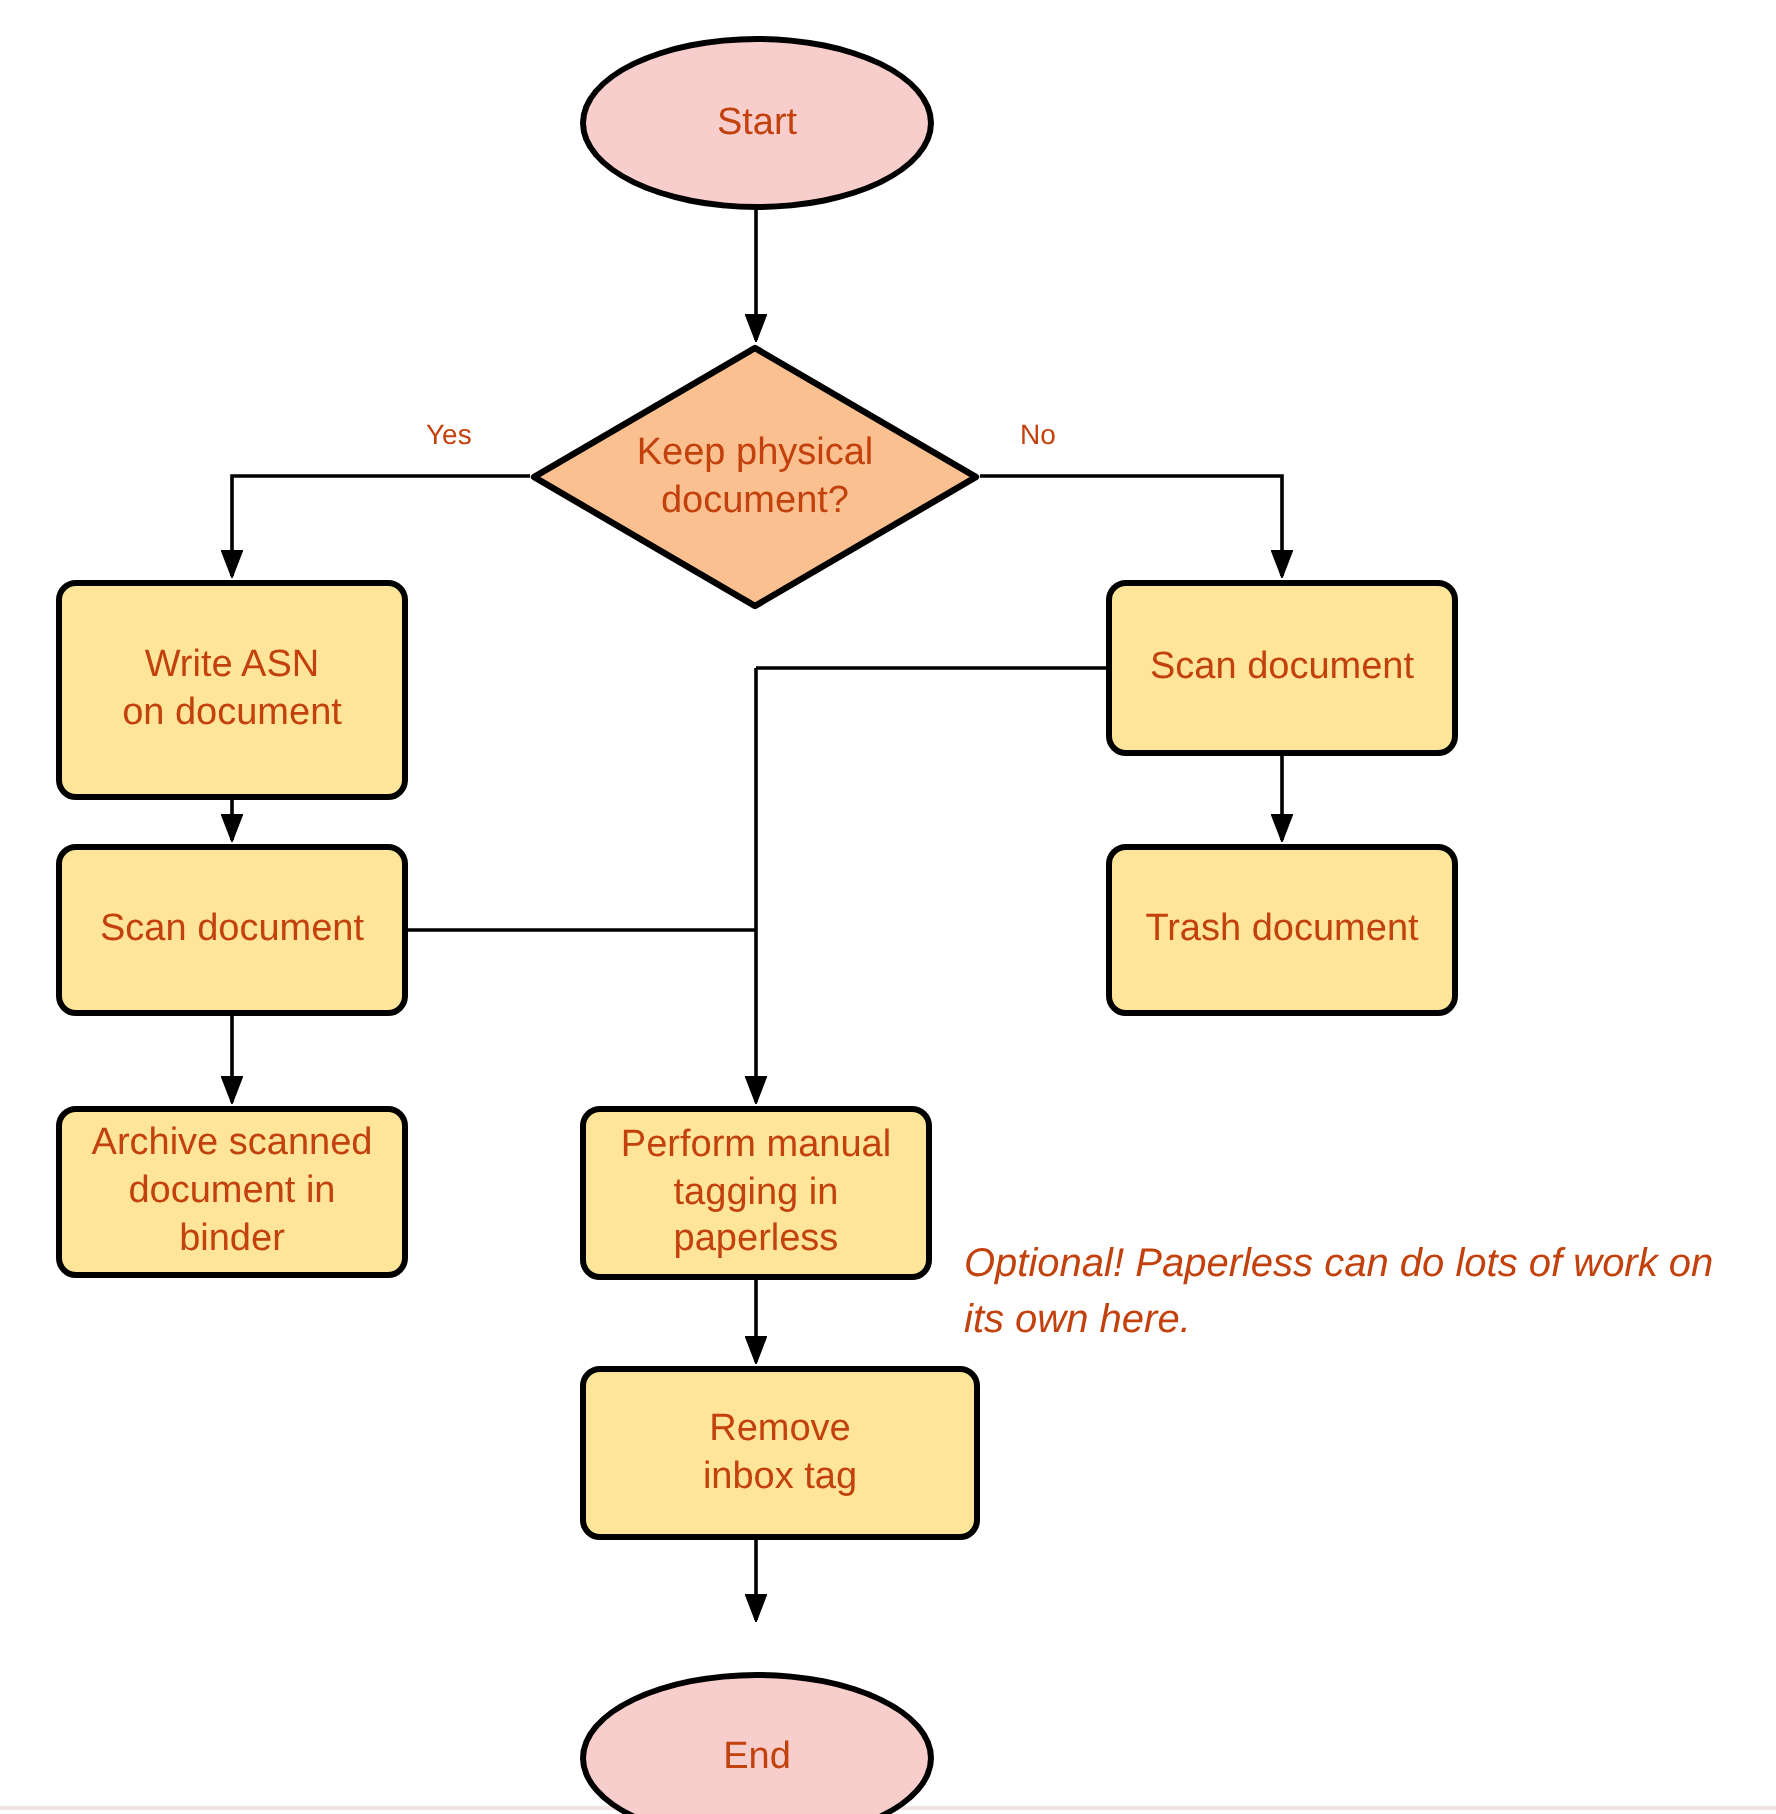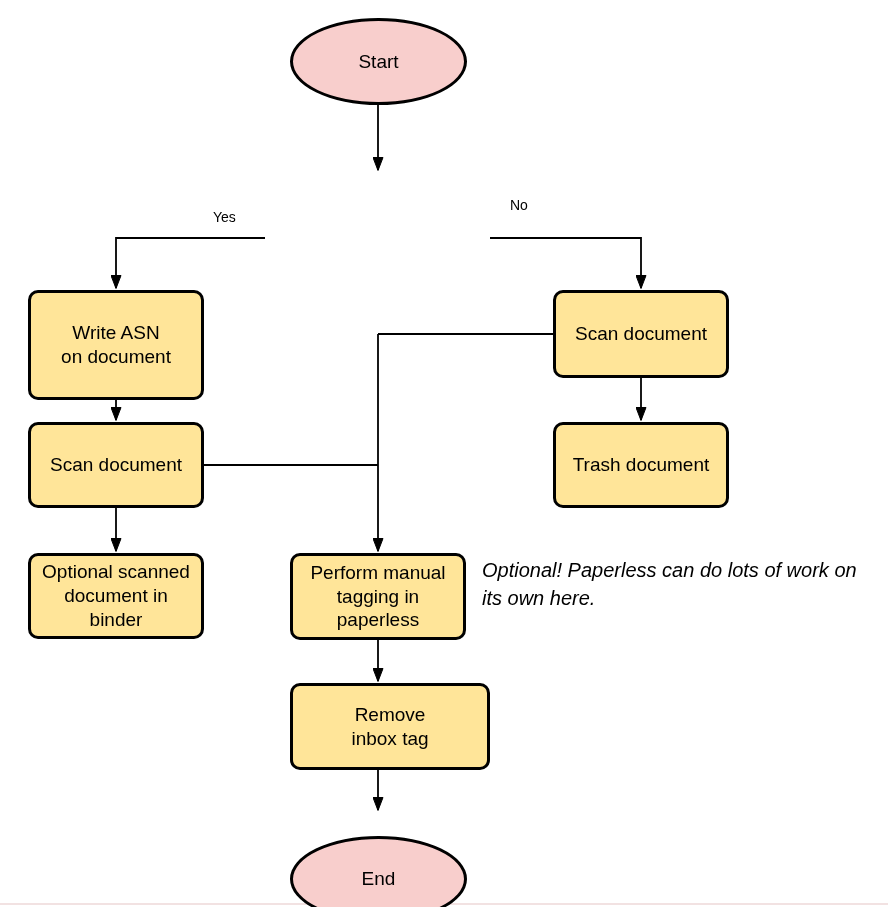--- a/index.html
+++ b/index.html
@@ -7,21 +7,21 @@
     padding: 0;
     background: #ffffff;
   }
   .canvas {
     position: relative;
     width: 888px;
     height: 907px;
     background: #ffffff;
     overflow: hidden;
     font-family: "Liberation Sans", "DejaVu Sans", sans-serif;
-    color: #000000;
+    color: #c2410c;
   }
   svg.edge-layer {
     position: absolute;
     left: 0;
     top: 0;
     z-index: 1;
   }
   .node {
     position: absolute;
     display: flex;
@@ -64,21 +64,21 @@
     position: absolute;
     font-size: 14px;
     line-height: 1.1;
     z-index: 3;
     background: #ffffff;
     padding: 0 2px;
   }
   .annotation {
     position: absolute;
     left: 482px;
-    top: 556px;
+    top: 618px;
     width: 406px;
     font-size: 20px;
     font-style: italic;
     line-height: 28px;
     white-space: pre-line;
     z-index: 2;
   }
   .bottom-rule {
     position: absolute;
     left: 0;
@@ -94,21 +94,21 @@
   #node-write-asn  { left: 28px;  top: 290px; width: 176px; height: 110px; }
   #node-scan-left  { left: 28px;  top: 422px; width: 176px; height: 86px; }
   #node-archive    { left: 28px;  top: 553px; width: 176px; height: 86px; }
   #node-scan-right { left: 553px; top: 290px; width: 176px; height: 88px; }
   #node-trash      { left: 553px; top: 422px; width: 176px; height: 86px; }
   #node-tagging    { left: 290px; top: 553px; width: 176px; height: 87px; }
   #node-remove     { left: 290px; top: 683px; width: 200px; height: 87px; }
   #node-end        { left: 290px; top: 836px; width: 177px; height: 86px; }
   #node-decision   { left: 265px; top: 172px; width: 225px; height: 133px; }
   #label-yes       { left: 211px; top: 210px; }
-  #label-no        { left: 508px; top: 198px; }
+  #label-no        { left: 508px; top: 210px; }
 </style>
 </head>
 <body>
 
 <div class="canvas">
 
   <svg class="edge-layer" width="888" height="907" viewBox="0 0 888 907">
     <defs>
       <marker id="arrow" viewBox="0 0 14 11" refX="13" refY="5.5" markerWidth="14" markerHeight="11" markerUnits="userSpaceOnUse" orient="auto">
         <path d="M0.5,0.5 L13.5,5.5 L0.5,10.5 Z" fill="#000000" stroke="#000000"></path>
@@ -124,30 +124,37 @@
       <polyline points="553,334 378,334"></polyline>
       <polyline points="203,465 378,465"></polyline>
       <polyline points="378,334 378,551" marker-end="url(#arrow)"></polyline>
       <polyline points="378,640 378,681" marker-end="url(#arrow)"></polyline>
       <polyline points="378,770 378,810" marker-end="url(#arrow)"></polyline>
     </g>
   </svg>
 
   <div id="node-start" class="node terminal">Start</div>
 
+  <div id="node-decision" class="diamond-wrap">
+    <svg width="225" height="133" viewBox="0 0 225 133">
+      <polygon points="112.5,2 223,66.5 112.5,131 2,66.5" fill="#FAC090" stroke="#000000" stroke-width="3.2" stroke-linejoin="round"></polygon>
+    </svg>
+    <div class="diamond-label">Keep physical
+document?</div>
+  </div>
 
   <span id="label-yes" class="edge-label">Yes</span>
   <span id="label-no" class="edge-label">No</span>
 
   <div id="node-write-asn" class="node process">Write ASN
 on document</div>
 
   <div id="node-scan-left" class="node process">Scan document</div>
 
-  <div id="node-archive" class="node process">Optional scanned
+  <div id="node-archive" class="node process">Archive scanned
 document in
 binder</div>
 
   <div id="node-scan-right" class="node process">Scan document</div>
 
   <div id="node-trash" class="node process">Trash document</div>
 
   <div id="node-tagging" class="node process">Perform manual
 tagging in
 paperless</div>

